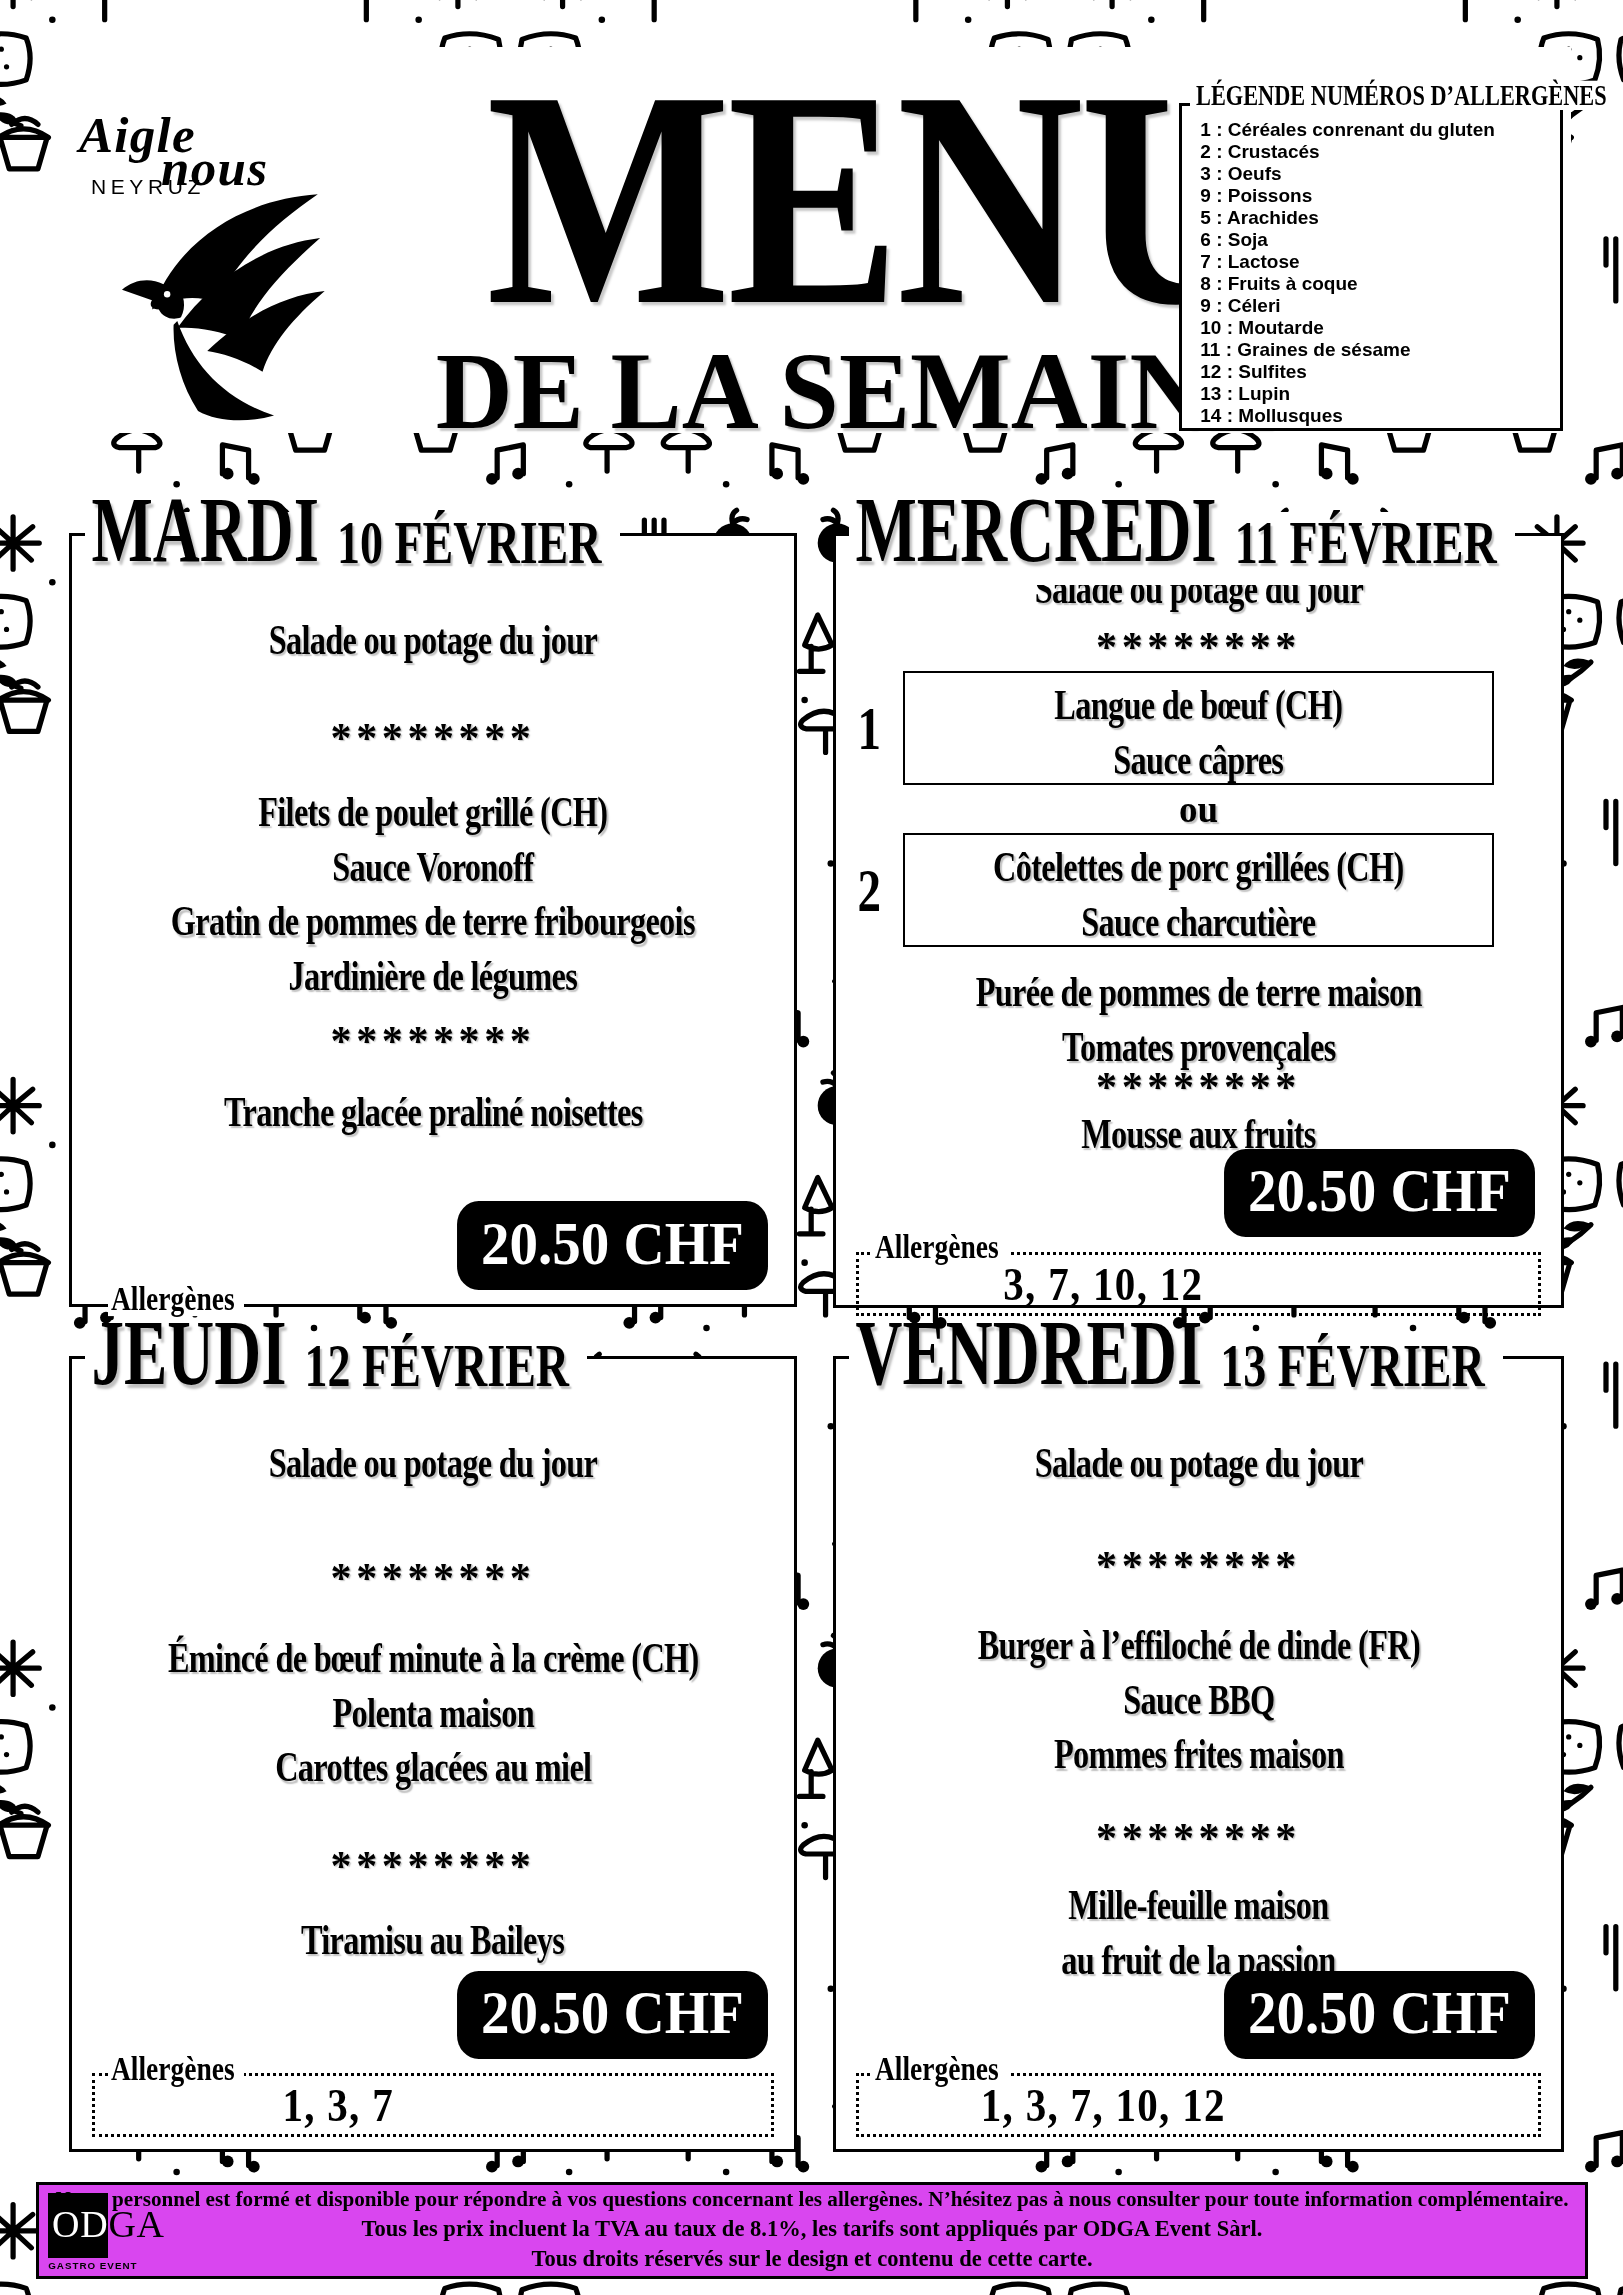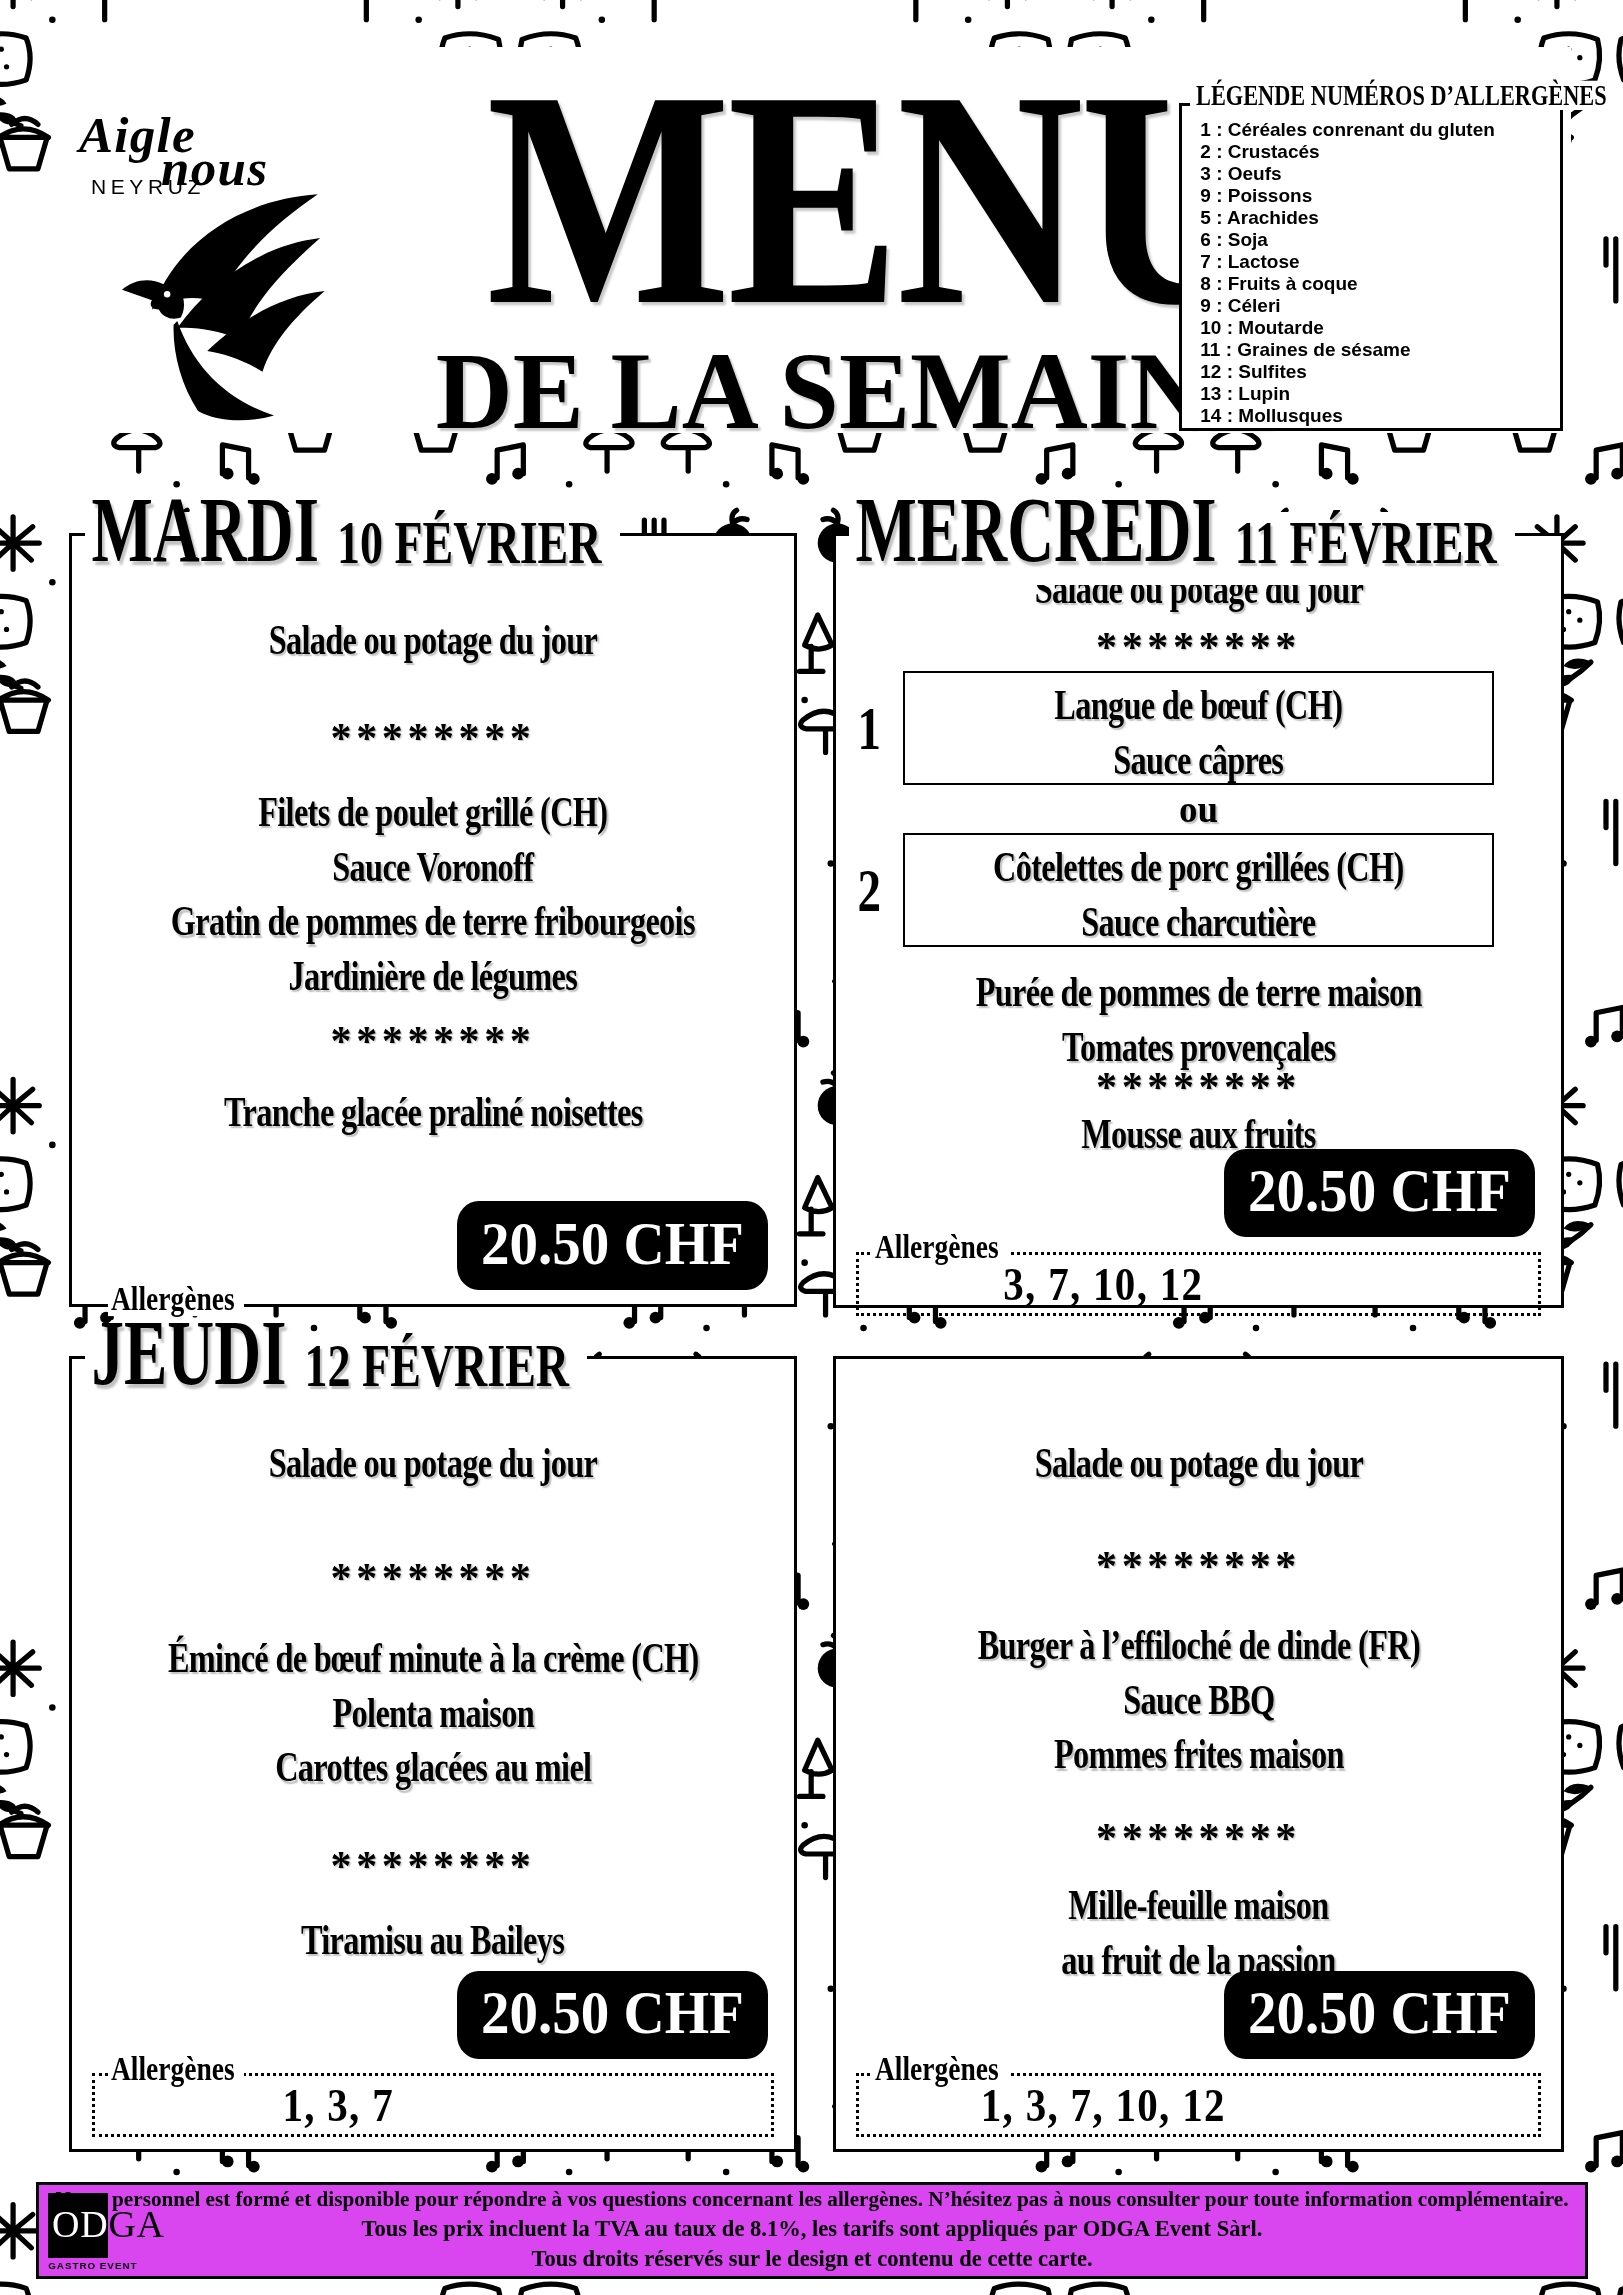--- a/index.html
+++ b/index.html
@@ -315,20 +315,24 @@
       <div class="allerg-wrap">
         <span class="allerg-label">Allergènes</span>
         <div class="allerg-box">
           <span class="allerg-nums">1, 3, 7</span>
         </div>
       </div>
     </div>
   </section>
 
   <section class="panel" id="p4">
+    <div class="day-head">
+      <span class="day-name">VENDREDI</span>
+      <span class="day-date">13 FÉVRIER</span>
+    </div>
     <div class="panel-body">
       <div class="dish stretch starter">Salade ou potage du jour</div>
       <div class="sep sep1">********</div>
       <div class="stretch mains">
         <div class="dish">Burger à l’effiloché de dinde (FR)</div>
         <div class="dish">Sauce BBQ</div>
         <div class="dish">Pommes frites maison</div>
       </div>
       <div class="sep sep2">********</div>
       <div class="stretch dessert">

